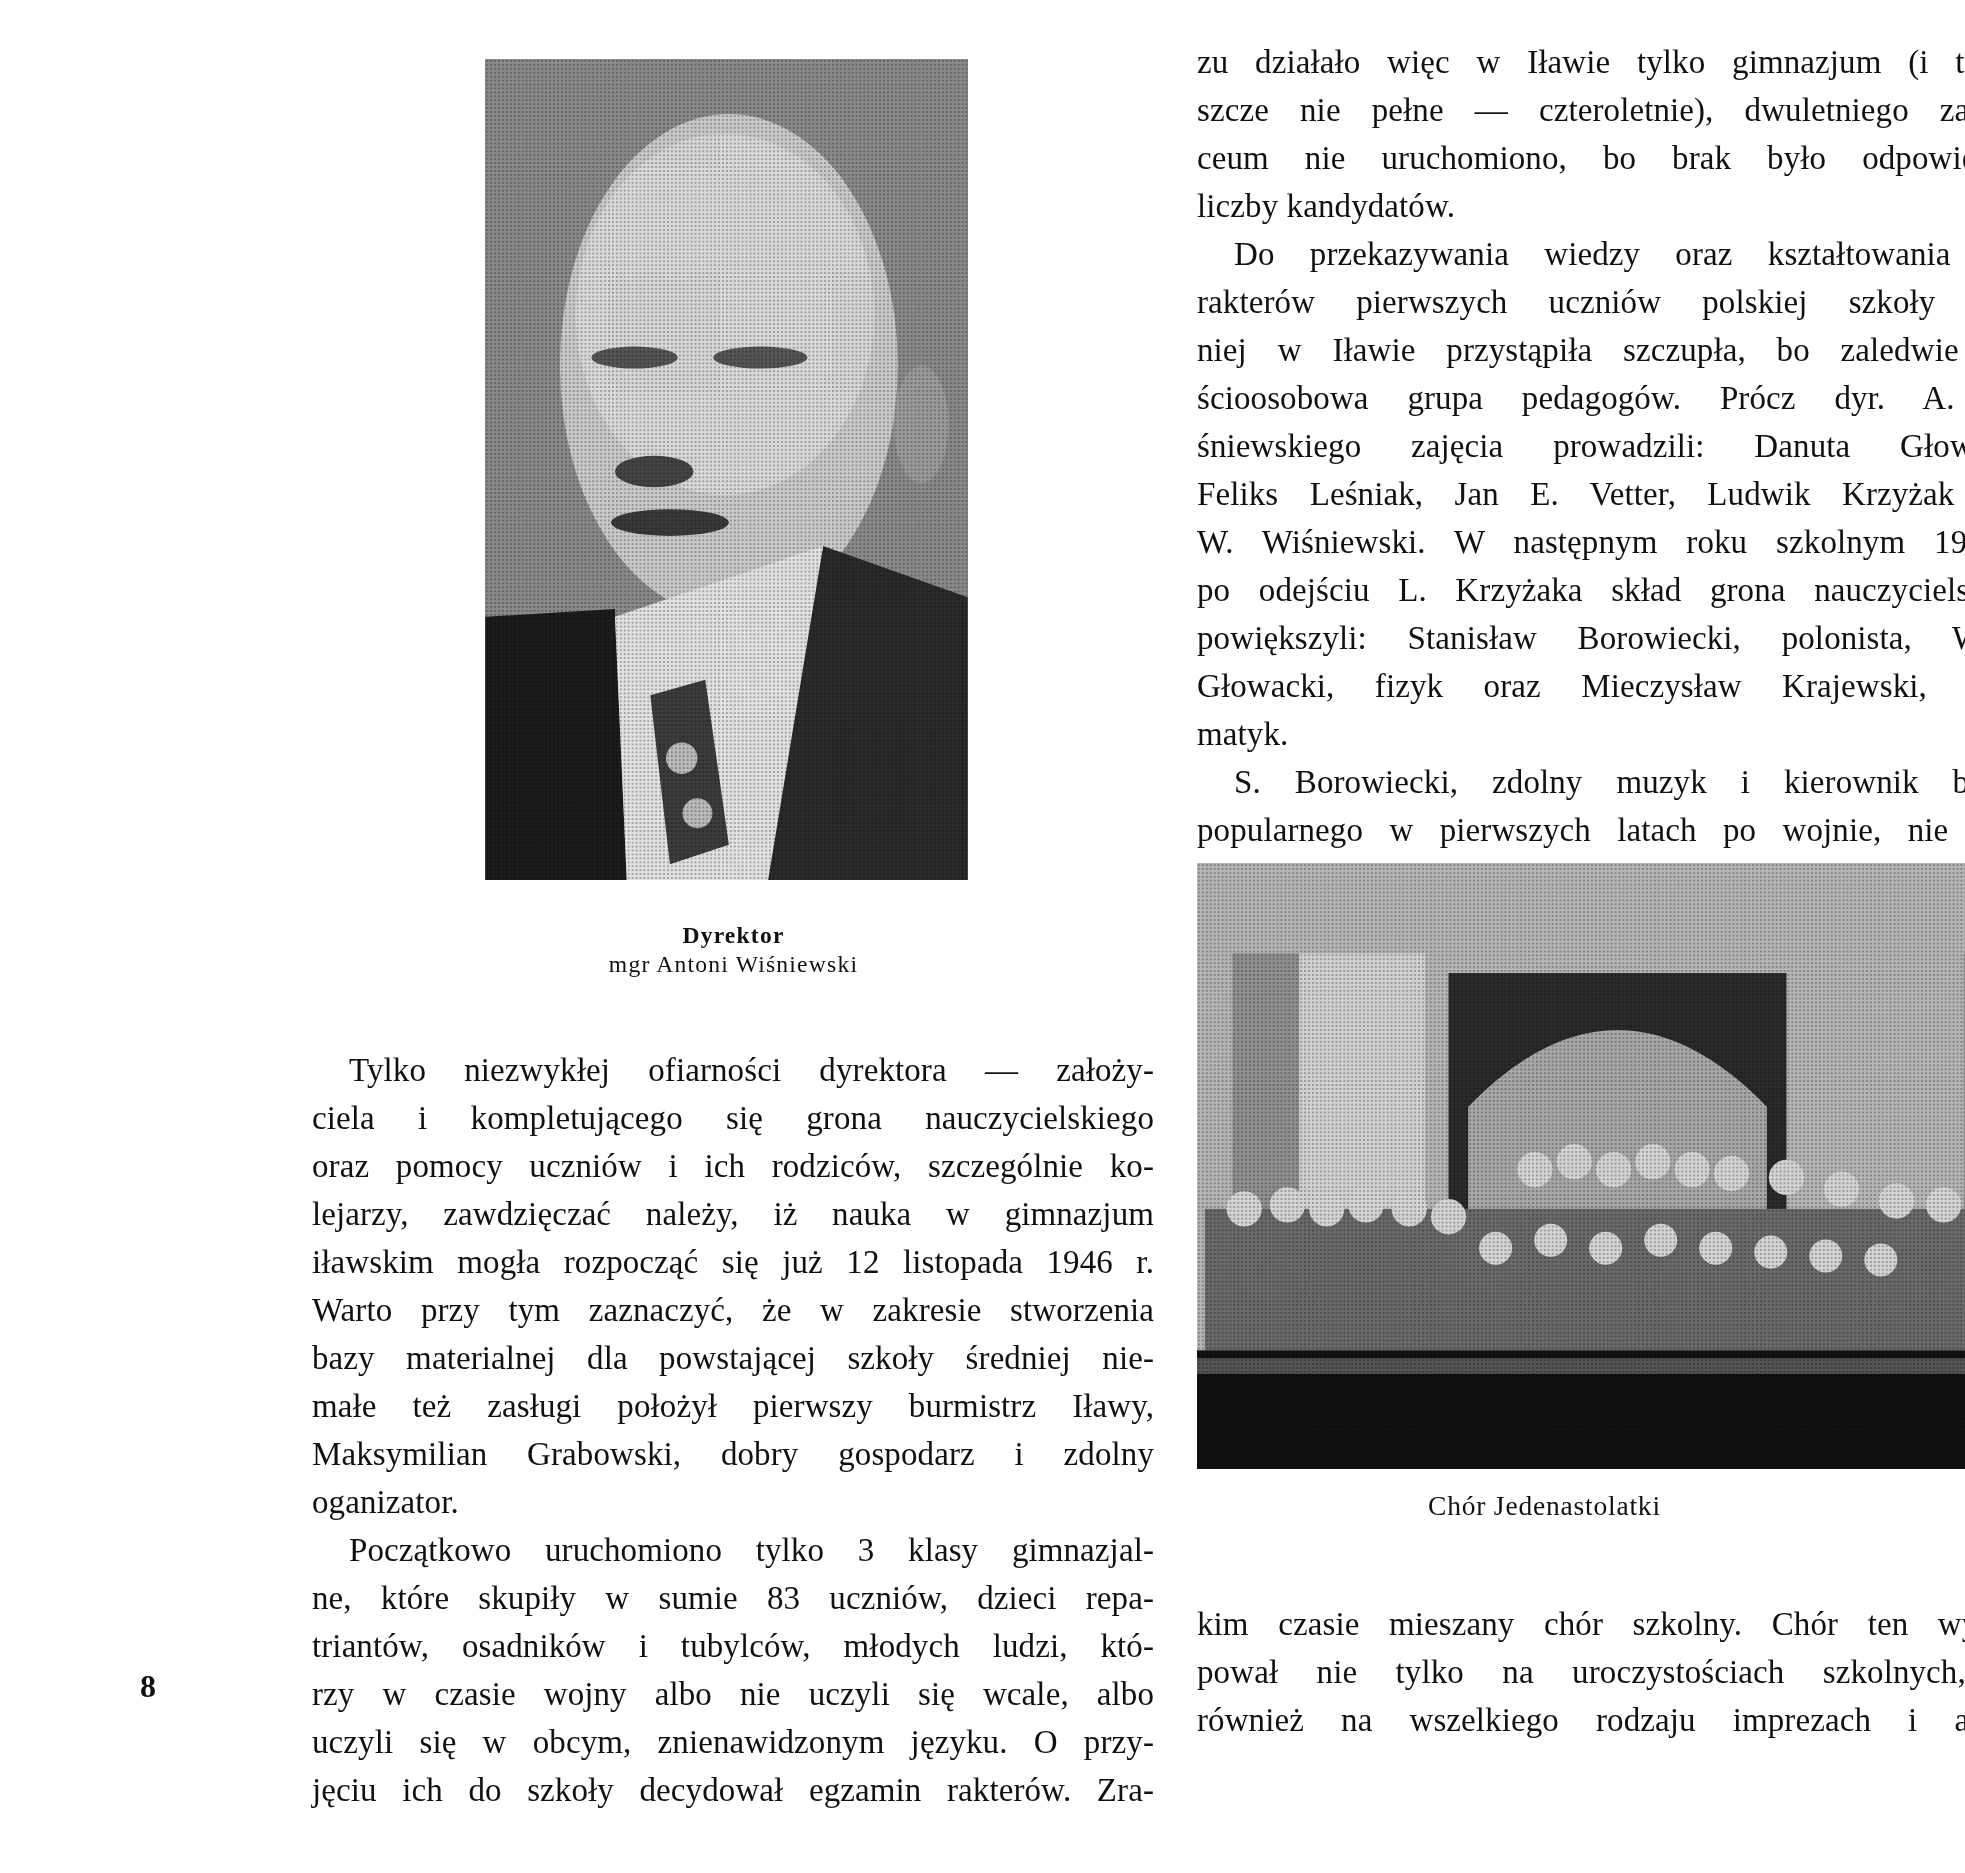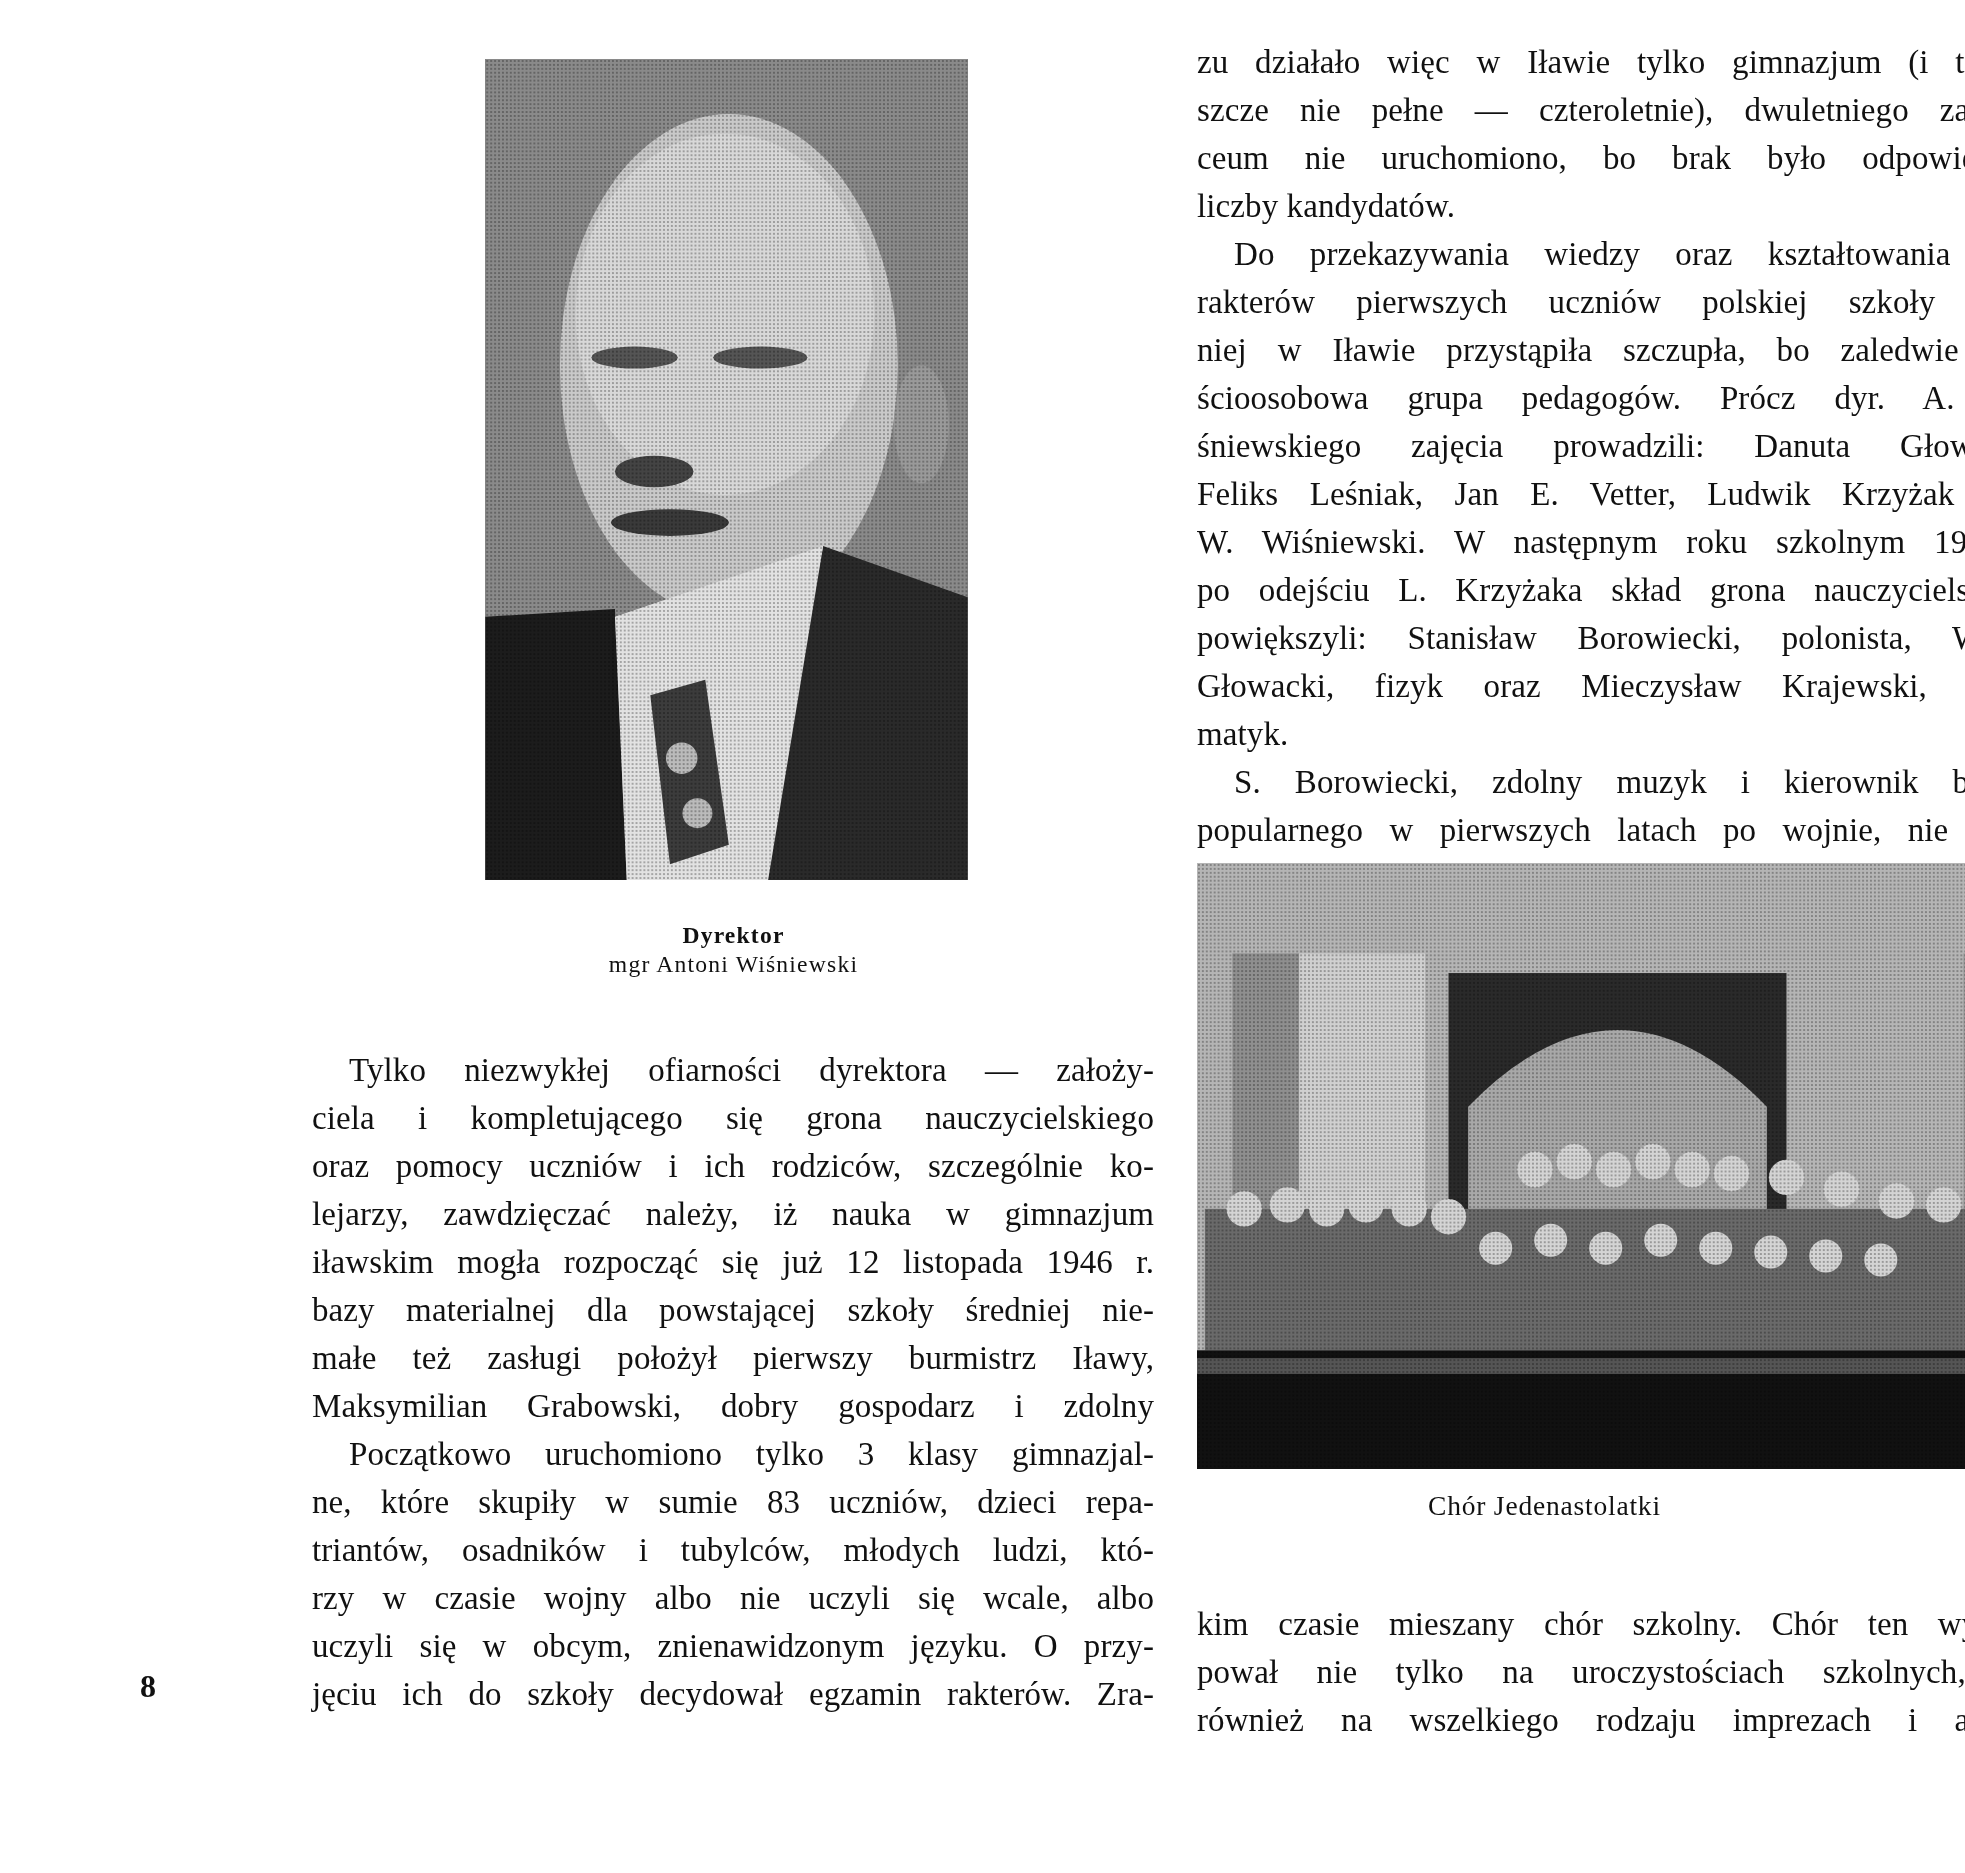--- a/index.html
+++ b/index.html
@@ -137,23 +137,25 @@
   <span class="line">pował nie tylko na uroczystościach szkolnych, ale</span>
   <span class="line">również na wszelkiego rodzaju imprezach i akade-</span>
 </div>
 
 <div class="col" style="left:312px; top:1046px; width:842px;">
   <span class="line indent">Tylko niezwykłej ofiarności dyrektora — założy-</span>
   <span class="line">ciela i kompletującego się grona nauczycielskiego</span>
   <span class="line">oraz pomocy uczniów i ich rodziców, szczególnie ko-</span>
   <span class="line">lejarzy, zawdzięczać należy, iż nauka w gimnazjum</span>
   <span class="line">iławskim mogła rozpocząć się już 12 listopada 1946 r.</span>
+  <span class="line">Warto przy tym zaznaczyć, że w zakresie stworzenia</span>
   <span class="line">bazy materialnej dla powstającej szkoły średniej nie-</span>
   <span class="line">małe też zasługi położył pierwszy burmistrz Iławy,</span>
   <span class="line">Maksymilian Grabowski, dobry gospodarz i zdolny</span>
+  <span class="line last">oganizator.</span>
   <span class="line indent">Początkowo uruchomiono tylko 3 klasy gimnazjal-</span>
   <span class="line">ne, które skupiły w sumie 83 uczniów, dzieci repa-</span>
   <span class="line">triantów, osadników i tubylców, młodych ludzi, któ-</span>
   <span class="line">rzy w czasie wojny albo nie uczyli się wcale, albo</span>
   <span class="line">uczyli się w obcym, znienawidzonym języku. O przy-</span>
   <span class="line">jęciu ich do szkoły decydował egzamin rakterów. Zra-</span>
 </div>
 
 <div class="pagenum" style="left:140px; top:1668px;">8</div>
 

